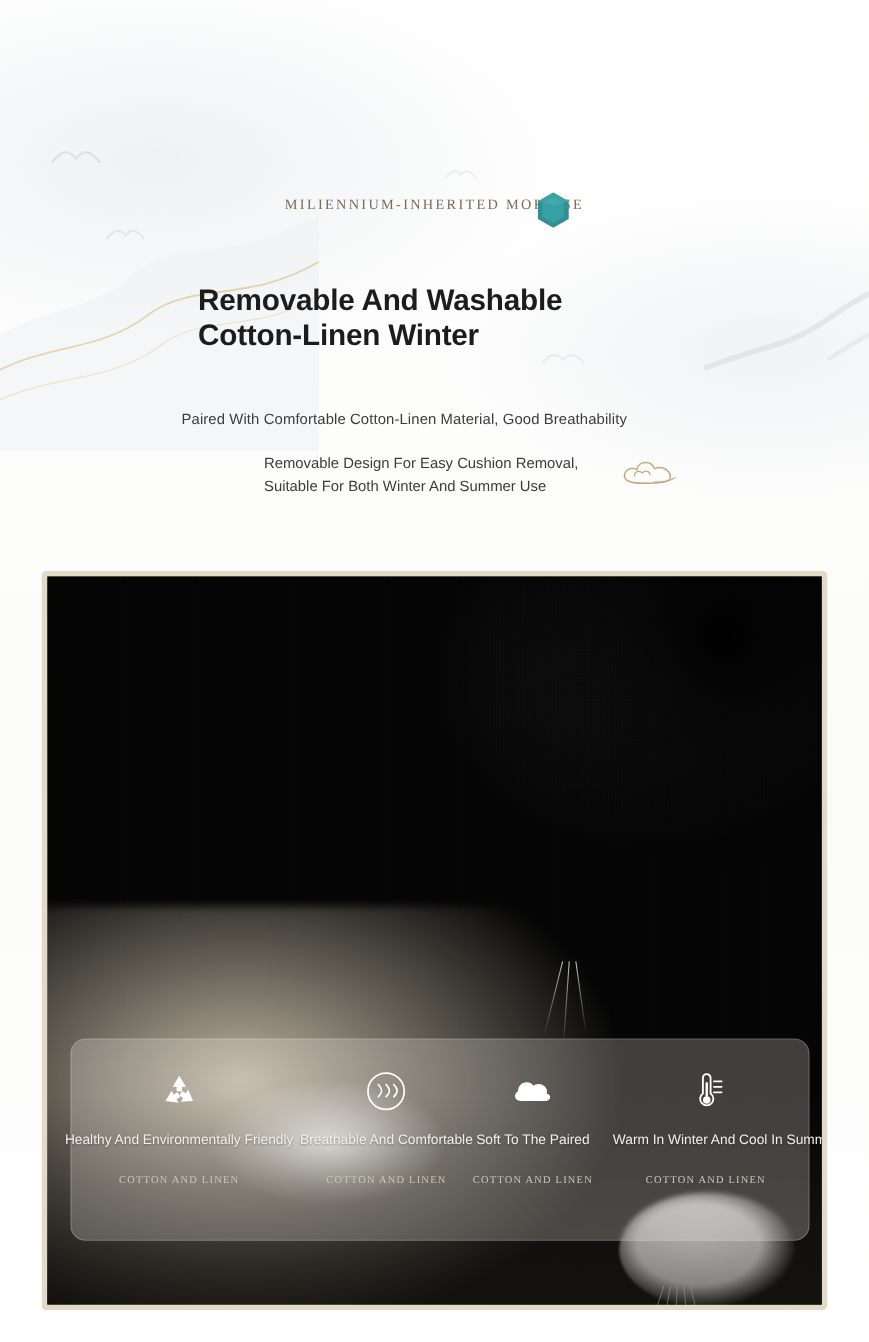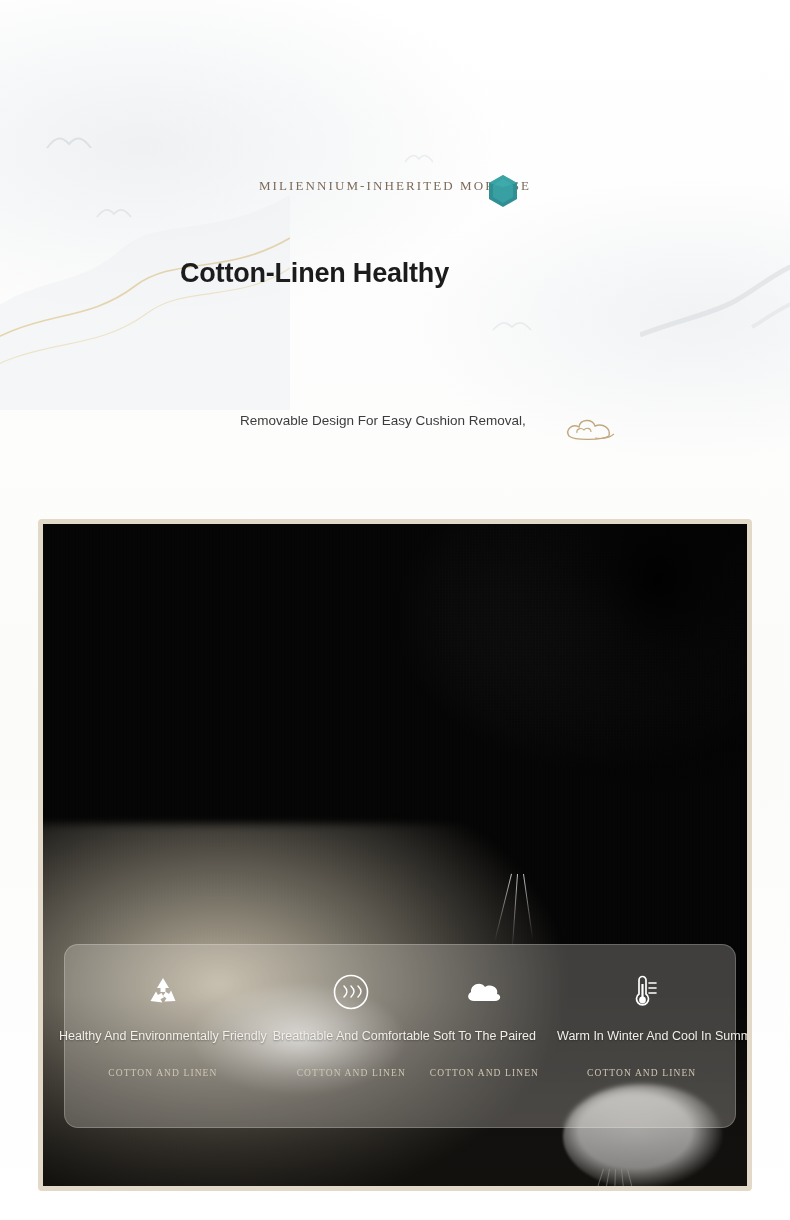--- a/index.html
+++ b/index.html
@@ -198,26 +198,29 @@
 
   <div class="brandline">MILIENNIUM-INHERITED MORTISE</div>
 
   <svg class="gem" viewBox="0 0 38 38">
     <polygon points="19,3 33,11 33,27 19,35 5,27 5,11" fill="#2f8f93"></polygon>
     <polygon points="19,7 29,13 29,25 19,31 9,25 9,13" fill="#3aa3a6" opacity="0.85"></polygon>
     <polygon points="19,3 33,11 19,15 5,11" fill="#46b3b4" opacity="0.55"></polygon>
   </svg>
 
   <div class="headline">
-    <span class="l2">Cotton-Linen Healthy</span>
+    <span class="l1">Removable And Washable</span>
+    <span class="l2">Cotton-Linen Winter</span>
   </div>
 
+  <div class="sub1">Paired With Comfortable Cotton-Linen Material, Good Breathability</div>
 
   <div class="sub2">
     <div>Removable Design For Easy Cushion Removal,</div>
+    <div>Suitable For Both Winter And Summer Use</div>
   </div>
 
   <svg class="cloud-orn" viewBox="0 0 56 32">
     <path d="M6 22 C 2 16, 9 9, 16 13 C 17 5, 29 4, 32 12 C 40 9, 48 14, 46 22 C 40 26, 12 27, 6 22 Z" fill="none" stroke="#b89a6a" stroke-width="1.4"></path>
     <path d="M14 19 C 13 15, 18 13, 21 16 C 23 13, 28 14, 28 18" fill="none" stroke="#b89a6a" stroke-width="1.1"></path>
     <path d="M32 24 C 38 25, 46 24, 51 20" fill="none" stroke="#b89a6a" stroke-width="1.1"></path>
   </svg>
 
   <div class="photo-frame">
     <div class="photo"></div>

